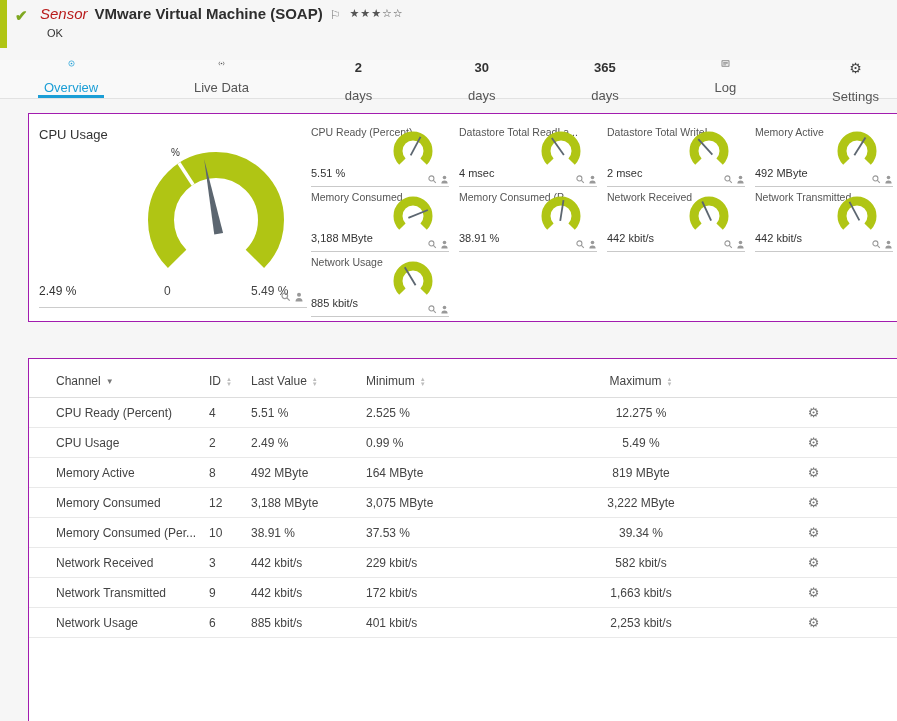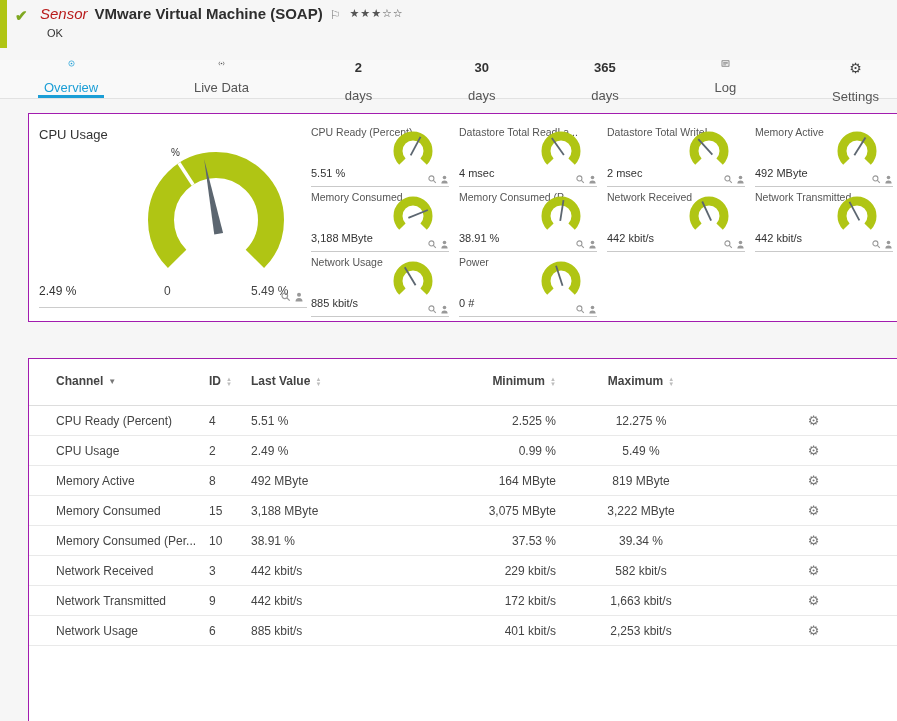--- a/index.html
+++ b/index.html
@@ -45,28 +45,28 @@
   
   .mini-grid { position:absolute; left:282px; top:10px; right:8px;
     display:grid; grid-template-columns:repeat(4,1fr); column-gap:10px; grid-auto-rows:65px; }
   .mini { height:63px; border-bottom:1px solid #c9c9c9; position:relative; padding-top:2px; }
   .mini-label { font-size:10.5px; color:#555; white-space:nowrap; overflow:hidden; }
   .mini-value { position:absolute; left:0; bottom:7px; font-size:11px; color:#333; white-space:nowrap; }
   .mini-svg { position:absolute; right:12px; top:5px; }
   .mini-icons { position:absolute; right:0; bottom:2px; display:flex; gap:3px; }
   
   table { width:100%; border-collapse:collapse; table-layout:fixed; }
-  th { font-weight:bold; color:#444; font-size:12px; text-align:left;
-       padding:15px 0 17px; border-bottom:1px solid #ddd; white-space:nowrap; }
+  th { font-weight:normal; color:#444; font-size:12px; text-align:left;
+       padding:15px 0 9px; border-bottom:1px solid #ddd; white-space:nowrap; }
   td { font-size:12px; color:#444; padding:7px 0; border-bottom:1px solid #e9e9e9;
        white-space:nowrap; overflow:hidden; }
   .c-channel { width:180px; padding-left:27px; }
   .c-id { width:42px; }
   .c-last { width:115px; text-align:left; }
-  .c-min { width:190px; text-align:right; }
+  .c-min { width:190px; }
   .c-max { width:170px; text-align:center; }
   .c-gear { text-align:center; }
   .gear { font-size:13px; color:#777; cursor:pointer; }
   .sort-active { font-size:8px; color:#777; margin-left:5px; vertical-align:1px; }
   .sortpair { display:inline-flex; flex-direction:column; font-size:6px; line-height:5px;
               color:#bdbdbd; margin-left:5px; vertical-align:middle; }
   .arc-green { fill:none; stroke:#b0c514; }
   .needle { stroke:#5c6670; }
 </style>
 </head>
@@ -335,40 +335,20 @@
             <circle cx="3.8" cy="3.8" r="2.8" fill="none" stroke="#999" stroke-width="1.2"></circle>
             <line x1="6" y1="6" x2="8.7" y2="8.7" stroke="#999" stroke-width="1.2"></line>
           </svg>
           <svg width="9" height="9" viewBox="0 0 10 10">
             <circle cx="5" cy="2.8" r="2" fill="#999"></circle>
             <path d="M1.5 9.5 a3.5 3.5 0 0 1 7 0 z" fill="#999"></path>
           </svg>
         </span>
       </div>
 
-      <div class="mini">
-        <div class="mini-label">Power</div>
-        <span class="mini-value">0 #</span>
-        <svg class="mini-svg" width="48" height="40" viewBox="0 0 48 40">
-          <path class="arc-green" stroke-width="9" d="M13.39 32.61 A15 15 0 1 1 34.61 32.61"></path>
-          <g transform="rotate(-18 24 22)">
-            <line class="needle" x1="24" y1="27" x2="24" y2="6" stroke-width="1.8"></line>
-          </g>
-        </svg>
-        <span class="mini-icons">
-          <svg width="9" height="9" viewBox="0 0 10 10">
-            <circle cx="3.8" cy="3.8" r="2.8" fill="none" stroke="#999" stroke-width="1.2"></circle>
-            <line x1="6" y1="6" x2="8.7" y2="8.7" stroke="#999" stroke-width="1.2"></line>
-          </svg>
-          <svg width="9" height="9" viewBox="0 0 10 10">
-            <circle cx="5" cy="2.8" r="2" fill="#999"></circle>
-            <path d="M1.5 9.5 a3.5 3.5 0 0 1 7 0 z" fill="#999"></path>
-          </svg>
-        </span>
-      </div>
     </div>
 </div>
 
 <div class="card table-card">
   <table>
     <thead>
       <tr>
         <th class="c-channel">
           <span>Channel</span><span class="sort-active">▼</span>
         </th>
@@ -426,21 +406,21 @@
           <td class="c-channel">Memory Active</td>
           <td class="c-id">8</td>
           <td class="c-last">492 MByte</td>
           <td class="c-min">164 MByte</td>
           <td class="c-max">819 MByte</td>
           <td class="c-gear"><span class="gear">⚙</span></td>
         </tr>
 
         <tr>
           <td class="c-channel">Memory Consumed</td>
-          <td class="c-id">15</td>
+          <td class="c-id">12</td>
           <td class="c-last">3,188 MByte</td>
           <td class="c-min">3,075 MByte</td>
           <td class="c-max">3,222 MByte</td>
           <td class="c-gear"><span class="gear">⚙</span></td>
         </tr>
 
         <tr>
           <td class="c-channel">Memory Consumed (Per...</td>
           <td class="c-id">10</td>
           <td class="c-last">38.91 %</td>

